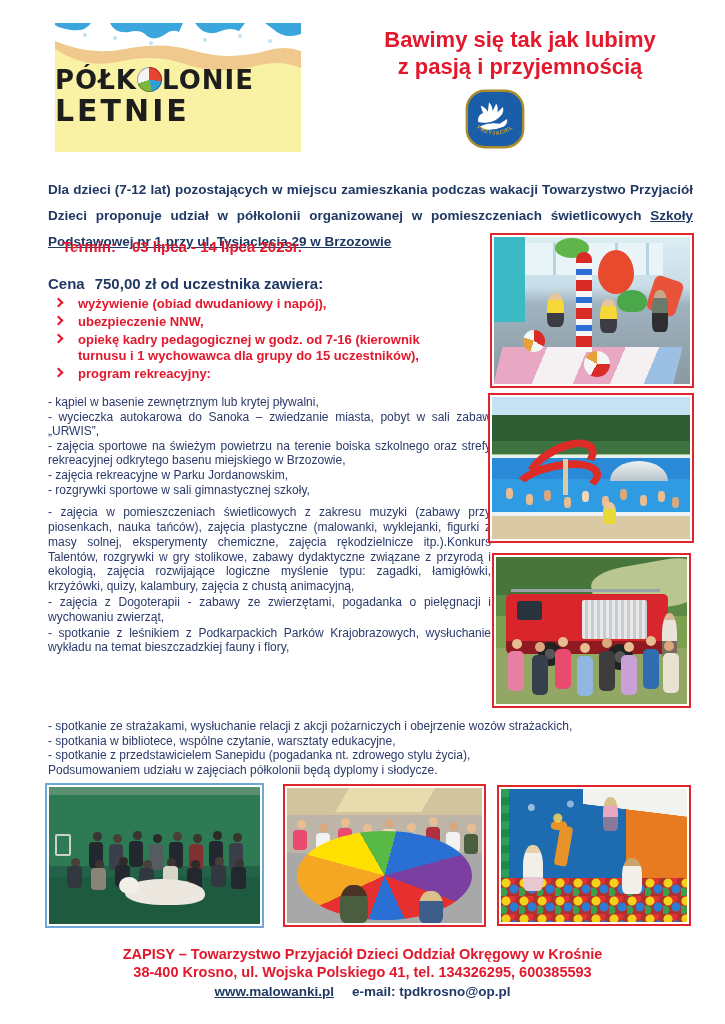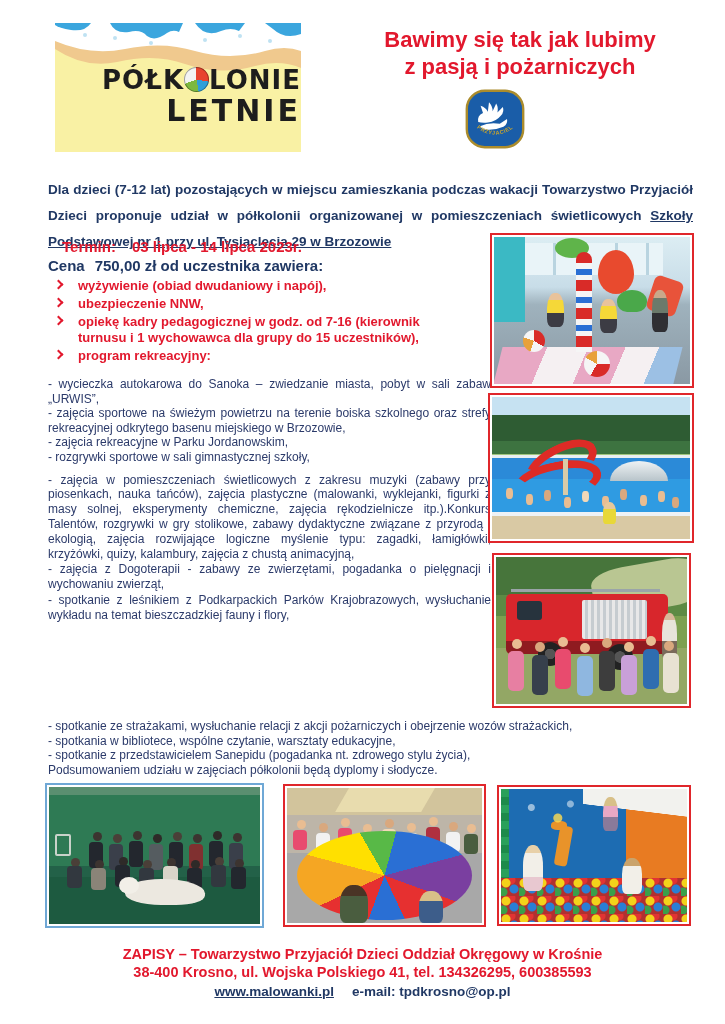--- a/index.html
+++ b/index.html
@@ -10,42 +10,42 @@
     --frame-blue:#6fa8d6;
   }
   *{box-sizing:border-box;}
   body{margin:0;background:#fff;}
   .page{position:relative;width:725px;height:1024px;background:#fff;overflow:hidden;
         font-family:"Liberation Sans",sans-serif;}
 
   
   .beach-logo{position:absolute;left:55px;top:23px;width:246px;height:129px;overflow:hidden;}
   .beach-logo svg{position:absolute;inset:0;width:100%;height:100%;}
-  .logo-text{position:absolute;left:0;right:0;top:42px;text-align:right;
+  .logo-text{position:absolute;left:0;right:0;top:42px;text-align:left;
              font-family:"DejaVu Sans",sans-serif;font-weight:bold;color:#1d1d1d;
              font-size:26px;line-height:30px;letter-spacing:1px;}
   .logo-line2{font-size:30px;letter-spacing:3px;margin-top:1px;}
   .beach-ball{display:inline-block;width:25px;height:25px;border-radius:50%;vertical-align:-3px;
               background:conic-gradient(#e8432f 0 100deg,#2f9fd8 100deg 170deg,#7cb83f 170deg 250deg,#f3f3f3 250deg 360deg);
               box-shadow:inset 0 0 0 1px rgba(0,0,0,.35);}
   .tagline{position:absolute;left:345px;top:26px;width:350px;text-align:center;
            color:var(--red);font-weight:bold;font-size:22px;line-height:27px;}
   .emblem{position:absolute;left:465px;top:88px;width:60px;height:62px;}
   .emblem svg{width:100%;height:100%;}
 
   
   .intro{position:absolute;left:48px;top:177px;width:645px;color:var(--navy);
          font-weight:bold;font-size:13.5px;line-height:26px;text-align:justify;}
   .intro .und{text-decoration:underline;}
 
   
   .main-col{position:absolute;left:48px;top:237px;width:443px;color:var(--body);}
   .termin{color:var(--red);font-weight:bold;font-size:15px;line-height:19px;margin-left:14px;}
   .termin .lbl{margin-right:16px;}
-  .cena{color:var(--navy);font-weight:bold;font-size:15px;line-height:19px;margin-top:0;}
+  .cena{color:var(--navy);font-weight:bold;font-size:15px;line-height:19px;margin-top:18px;}
   .cena .lbl{margin-right:10px;}
   ul.bullets{list-style:none;margin:3px 0 0 0;padding:0;color:var(--red);
              font-weight:bold;font-size:13px;line-height:16px;}
   ul.bullets li{position:relative;padding:0 30px 0 30px;margin:2px 0;}
   .chev{position:absolute;left:7px;top:3px;width:7px;height:7px;
         border-top:2.5px solid var(--red);border-right:2.5px solid var(--red);
         transform:rotate(45deg);}
   .acts{margin-top:13px;font-size:12px;line-height:14.6px;text-align:justify;}
   .para{margin-top:8px;font-size:12px;line-height:14.8px;text-align:justify;}
   .para2{margin-top:1px;font-size:12px;line-height:14.8px;text-align:justify;}
@@ -215,21 +215,21 @@
       </g>
     </svg>
     <div class="logo-text">
       <div><span>PÓŁK</span><span class="beach-ball"></span><span>LONIE</span></div>
       <div class="logo-line2">LETNIE</div>
     </div>
   </div>
 
   <div class="tagline">
     <div>Bawimy się tak jak lubimy</div>
-    <div>z pasją i pożarniczych</div>
+    <div>z pasją i przyjemnością</div>
   </div>
 
   <div class="emblem">
     <svg viewBox="0 0 100 100">
       <rect x="3" y="3" width="94" height="94" rx="30" fill="#1a5da8" stroke="#ab8c2c" stroke-width="4"></rect>
       <g fill="#ffffff">
         <path d="M22 55 Q20 44 30 40 L26 28 Q35 31 38 38 L40 22 Q46 28 46 37 L52 24 Q56 31 54 39 L63 30 Q66 38 60 44 Q52 54 38 56 Q28 57 22 55 Z"></path>
         <path d="M25 62 Q40 55 58 58 L70 50 Q72 58 64 63 Q48 70 30 67 Z"></path>
       </g>
       <path id="tparc" d="M16 60 A40 34 0 0 0 84 60" fill="none"></path>
@@ -248,20 +248,21 @@
     <div class="cena">
       <span class="lbl">Cena</span><span>750,00 zł od uczestnika zawiera:</span>
     </div>
     <ul class="bullets">
       <li><span class="chev"></span><span>wyżywienie (obiad dwudaniowy i napój),</span></li>
       <li><span class="chev"></span><span>ubezpieczenie NNW,</span></li>
       <li><span class="chev"></span><span>opiekę kadry pedagogicznej w godz. od 7-16 (kierownik turnusu i 1 wychowawca dla grupy do 15 uczestników),</span></li>
       <li><span class="chev"></span><span>program rekreacyjny:</span></li>
     </ul>
     <div class="acts">
+      <div>- kąpiel w basenie zewnętrznym lub krytej pływalni,</div>
       <div>- wycieczka autokarowa do Sanoka – zwiedzanie miasta, pobyt w sali zabaw „URWIS”,</div>
       <div>- zajęcia sportowe na świeżym powietrzu na terenie boiska szkolnego oraz strefy rekreacyjnej odkrytego basenu miejskiego w Brzozowie,</div>
       <div>- zajęcia rekreacyjne w Parku Jordanowskim,</div>
       <div>- rozgrywki sportowe w sali gimnastycznej szkoły,</div>
     </div>
     <div class="para">- zajęcia w pomieszczeniach świetlicowych z zakresu muzyki (zabawy przy piosenkach, nauka tańców), zajęcia plastyczne (malowanki, wyklejanki, figurki z masy solnej, eksperymenty chemiczne, zajęcia rękodzielnicze itp.).Konkurs Talentów, rozgrywki w gry stolikowe, zabawy dydaktyczne związane z przyrodą i ekologią, zajęcia rozwijające logiczne myślenie typu: zagadki, łamigłówki, krzyżówki, quizy, kalambury, zajęcia z chustą animacyjną,</div>
     <div class="para2">- zajęcia z Dogoterapii - zabawy ze zwierzętami, pogadanka o pielęgnacji i wychowaniu zwierząt,</div>
     <div class="para2">- spotkanie z leśnikiem z Podkarpackich Parków Krajobrazowych, wysłuchanie wykładu na temat bieszczadzkiej fauny i flory,</div>
   </div>
 

